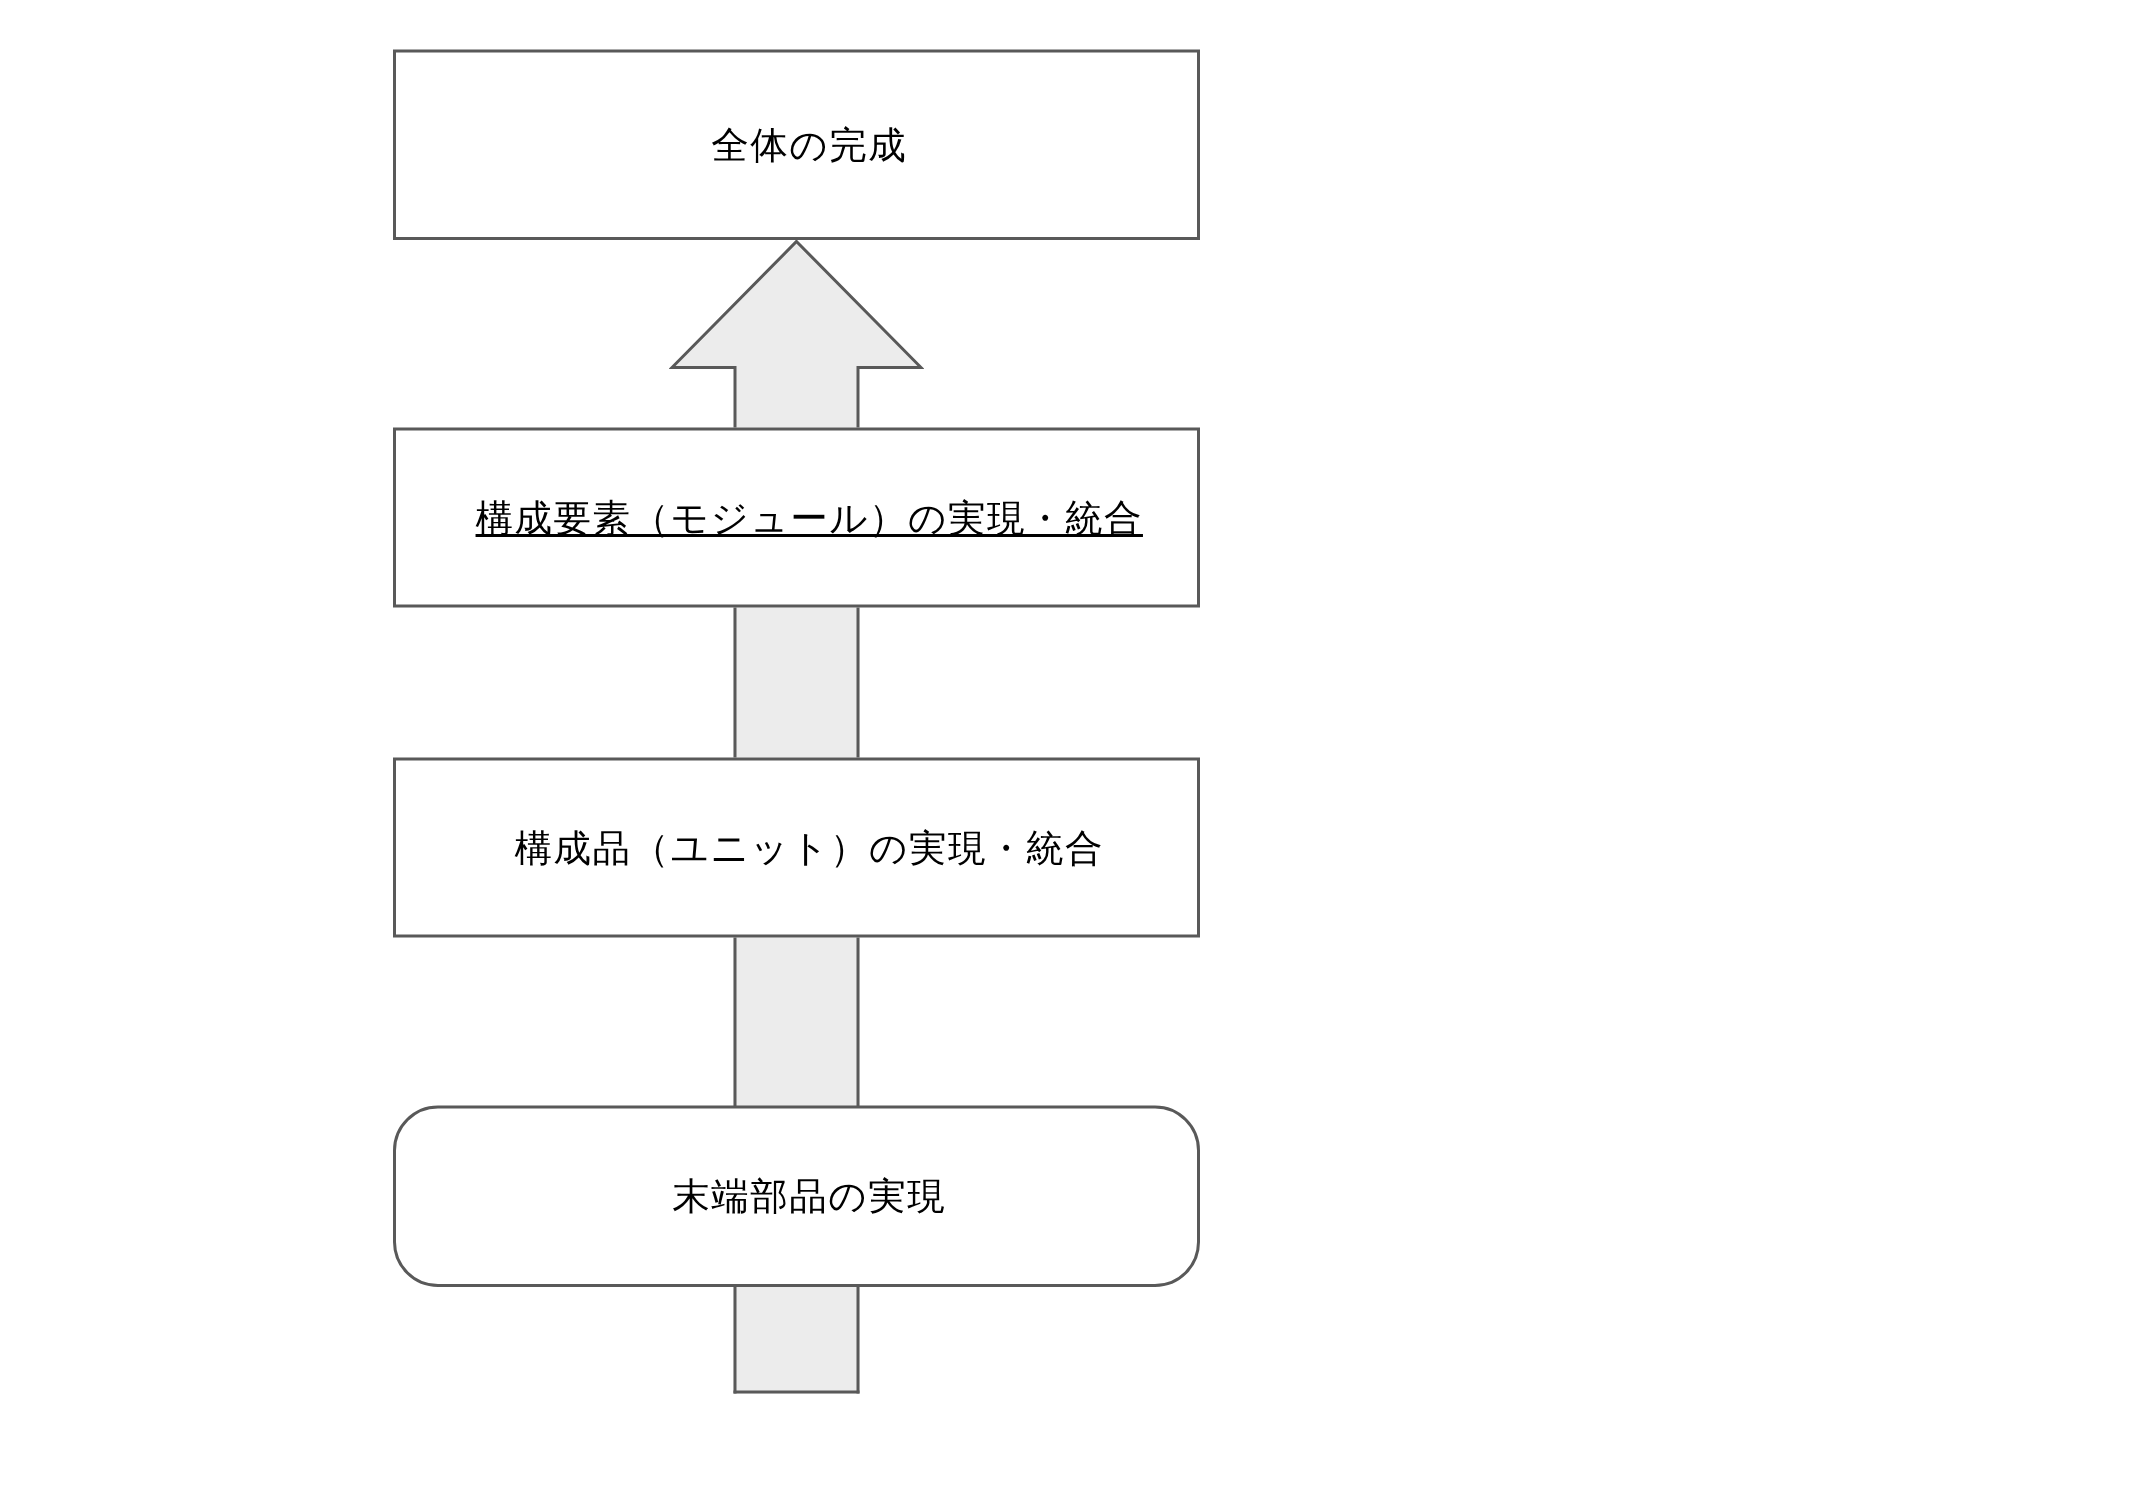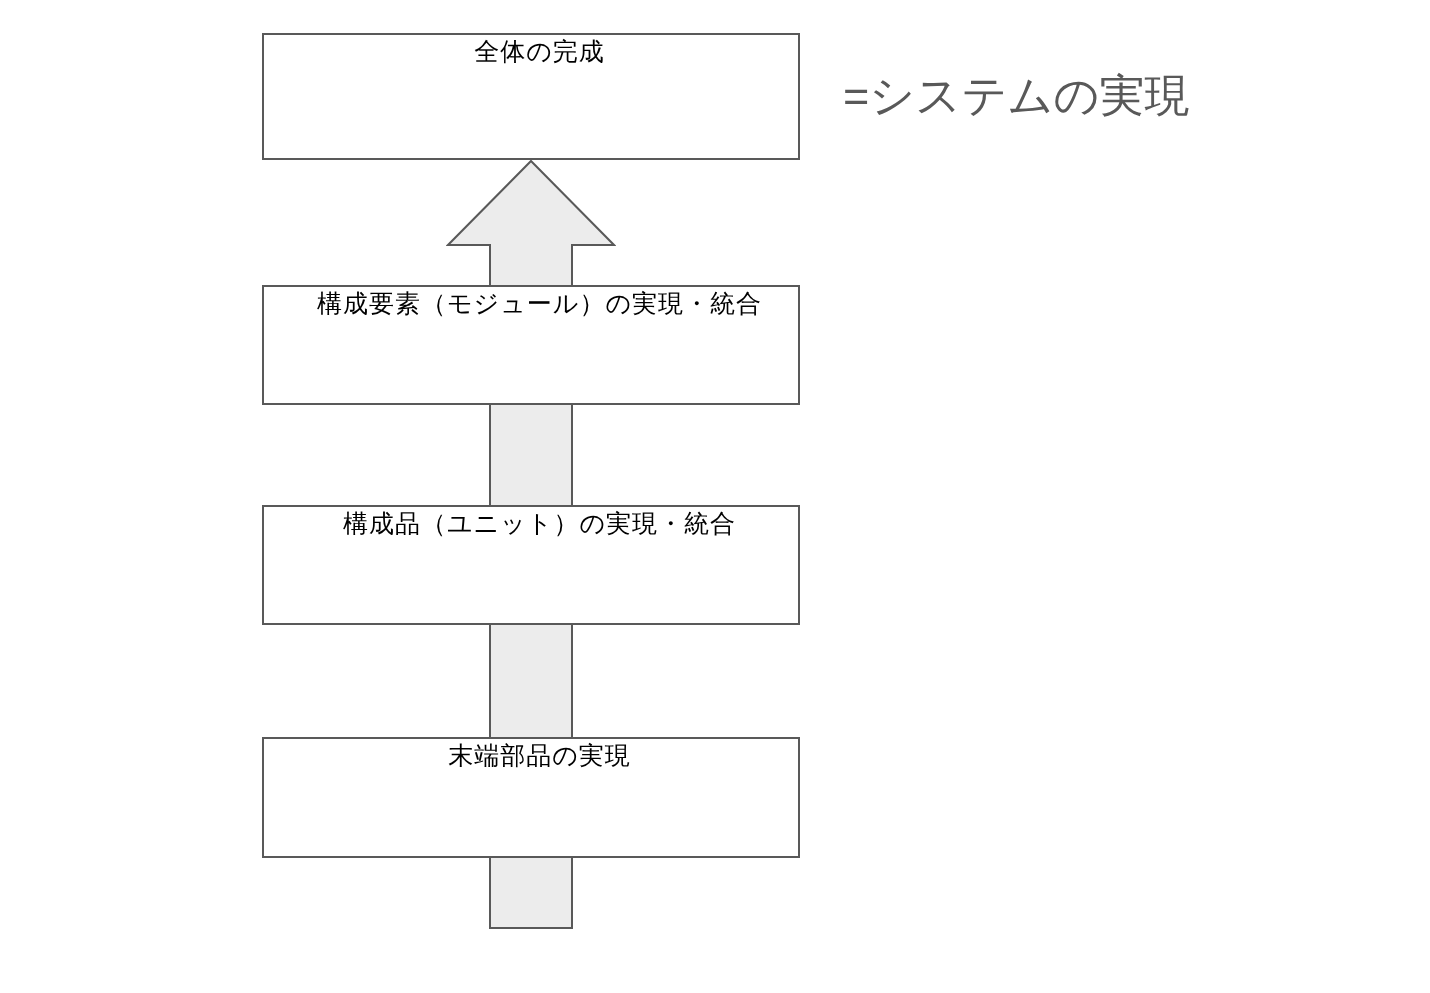--- a/index.html
+++ b/index.html
@@ -48,28 +48,28 @@
   }
   
   .box{
     position:absolute;
     left:262px;
     width:538px;
     box-sizing:border-box;
     background:var(--box-bg);
     border:2px solid var(--box-border);
     display:flex;
-    align-items:flex-start;
+    align-items:center;
     justify-content:center;
     padding-left:17px;
   }
   .box-1{top:33px;height:127px;}
-  .box-2{top:285px;height:120px;}
+  .box-2{top:285px;height:120px;text-decoration:underline;}
   .box-3{top:505px;height:120px;}
-  .box-4{top:737px;height:121px;}
+  .box-4{top:737px;height:121px;border-radius:30px;}
   .box-text{
     font-size:25px;
     color:var(--box-text);
     white-space:nowrap;
     letter-spacing:1px;
   }
   
   .side-label{
     position:absolute;
     left:843px;
@@ -102,15 +102,14 @@
   <div class="box box-2">
     <span class="box-text">構成要素（モジュール）の実現・統合</span>
   </div>
   <div class="box box-3">
     <span class="box-text">構成品（ユニット）の実現・統合</span>
   </div>
   <div class="box box-4">
     <span class="box-text">末端部品の実現</span>
   </div>
 
-  <div class="side-label label-1">=システムの実現</div>
 
 </div>
 
 </body></html>

